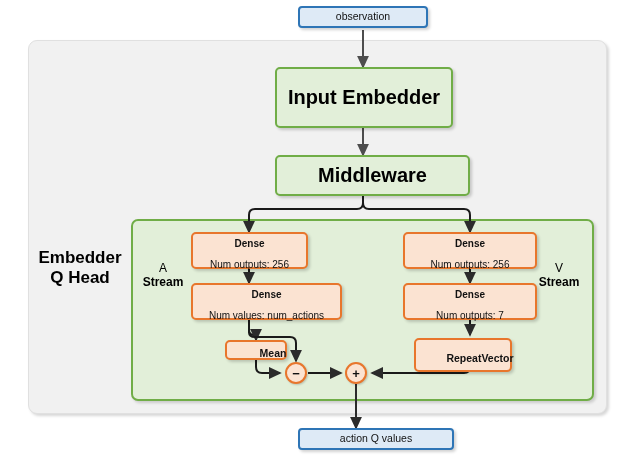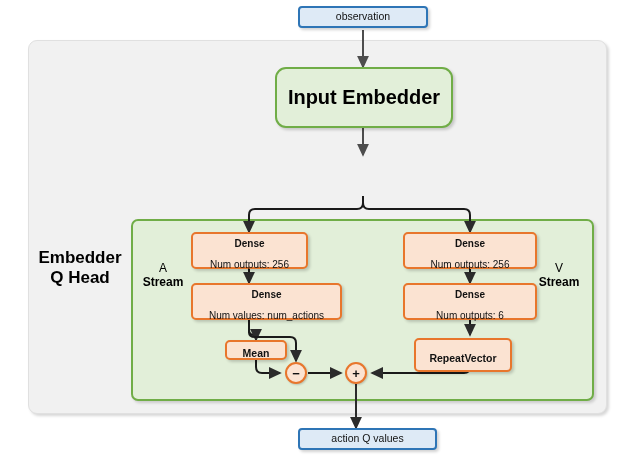--- a/index.html
+++ b/index.html
@@ -61,21 +61,21 @@
     border-radius: 4px;
     color: #111111;
     font-size: 10.5px;
     font-weight: 400;
     box-shadow: 2px 2px 3px rgba(0,0,0,0.18);
   }
   
   .green-node {
     background: #e2efd9;
     border: 2px solid #70ad47;
-    border-radius: 11px;
+    border-radius: 5px;
     color: #000000;
     font-size: 20px;
     font-weight: bold;
     box-shadow: 2px 2px 3px rgba(0,0,0,0.18);
   }
   
   .orange-node {
     background: #fbe3d2;
     border: 2px solid #e8762c;
     border-radius: 5px;
@@ -88,20 +88,21 @@
     margin-top: 8px;
   }
   .orange-node .sub {
     font-size: 10px;
     font-weight: 400;
     margin-top: 9px;
   }
   .orange-node.single .title {
     font-size: 10.5px;
     font-weight: bold;
+    padding-left: 34px;
   }
   
   .op-circle {
     position: absolute;
     width: 22px;
     height: 22px;
     border-radius: 50%;
     background: #fbe3d2;
     border: 2px solid #e8762c;
     box-sizing: border-box;
@@ -200,20 +201,23 @@
   </svg>
 
   <div class="node blue-node" style="left:298px; top:6px; width:130px; height:22px;">
     <span>observation</span>
   </div>
 
   <div class="node green-node" style="left:275px; top:67px; width:178px; height:61px;">
     <span>Input Embedder</span>
   </div>
 
+  <div class="node green-node" style="left:275px; top:155px; width:195px; height:41px;">
+    <span>Middleware</span>
+  </div>
 
   <div class="node orange-node" style="left:191px; top:232px; width:117px; height:37px;">
     <span class="title">Dense</span>
     <span class="sub">Num outputs: 256</span>
   </div>
 
   <div class="node orange-node" style="left:191px; top:283px; width:151px; height:37px;">
     <span class="title">Dense</span>
     <span class="sub">Num values: num_actions</span>
   </div>
@@ -222,36 +226,36 @@
     <span class="title">Mean</span>
   </div>
 
   <div class="node orange-node" style="left:403px; top:232px; width:134px; height:37px;">
     <span class="title">Dense</span>
     <span class="sub">Num outputs: 256</span>
   </div>
 
   <div class="node orange-node" style="left:403px; top:283px; width:134px; height:37px;">
     <span class="title">Dense</span>
-    <span class="sub">Num outputs: 6</span>
+    <span class="sub">Num outputs: 7</span>
   </div>
 
   <div class="node orange-node single" style="left:414px; top:338px; width:98px; height:34px;">
     <span class="title">RepeatVector</span>
   </div>
 
   <div class="op-circle" style="left:285px; top:362px;">
     <span>−</span>
   </div>
 
   <div class="op-circle" style="left:345px; top:362px;">
     <span>+</span>
   </div>
 
-  <div class="node blue-node" style="left:298px; top:428px; width:139px; height:22px;">
+  <div class="node blue-node" style="left:298px; top:428px; width:156px; height:22px;">
     <span>action Q values</span>
   </div>
 
   <div class="plain-label" id="label-dueling-q-head">
     <span>Embedder Q Head</span>
   </div>
 
   <div class="plain-label" id="label-a-stream">
     <div style="font-weight:400;">A</div>
     <div>Stream</div>

